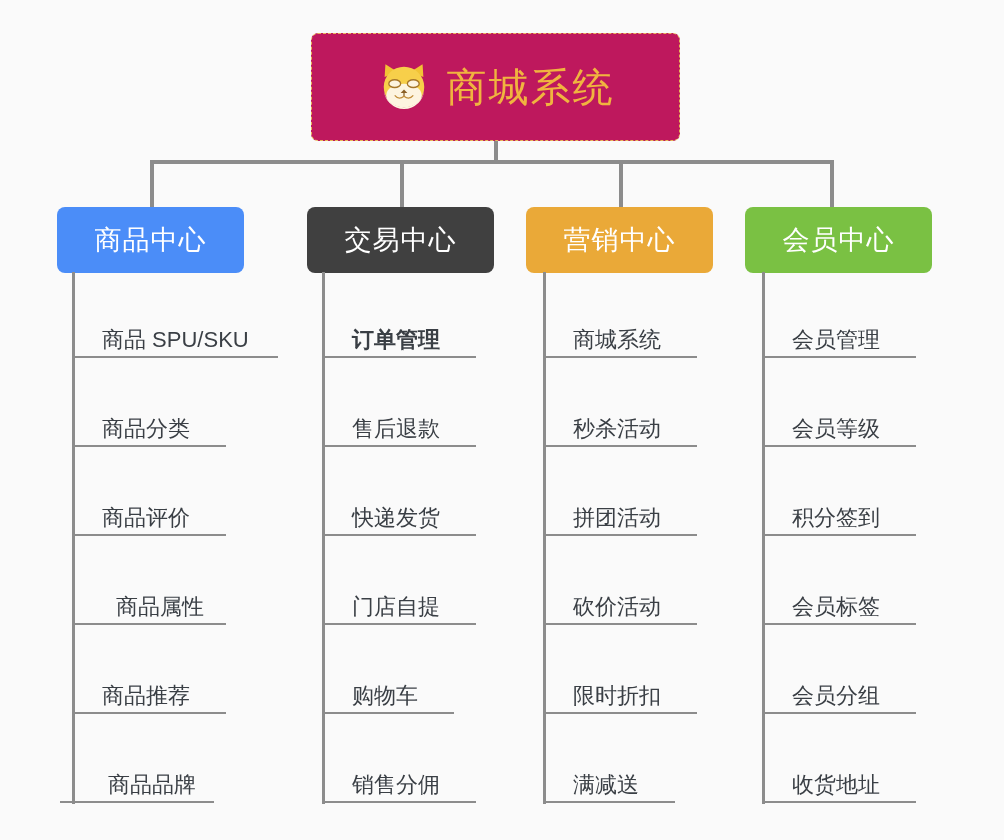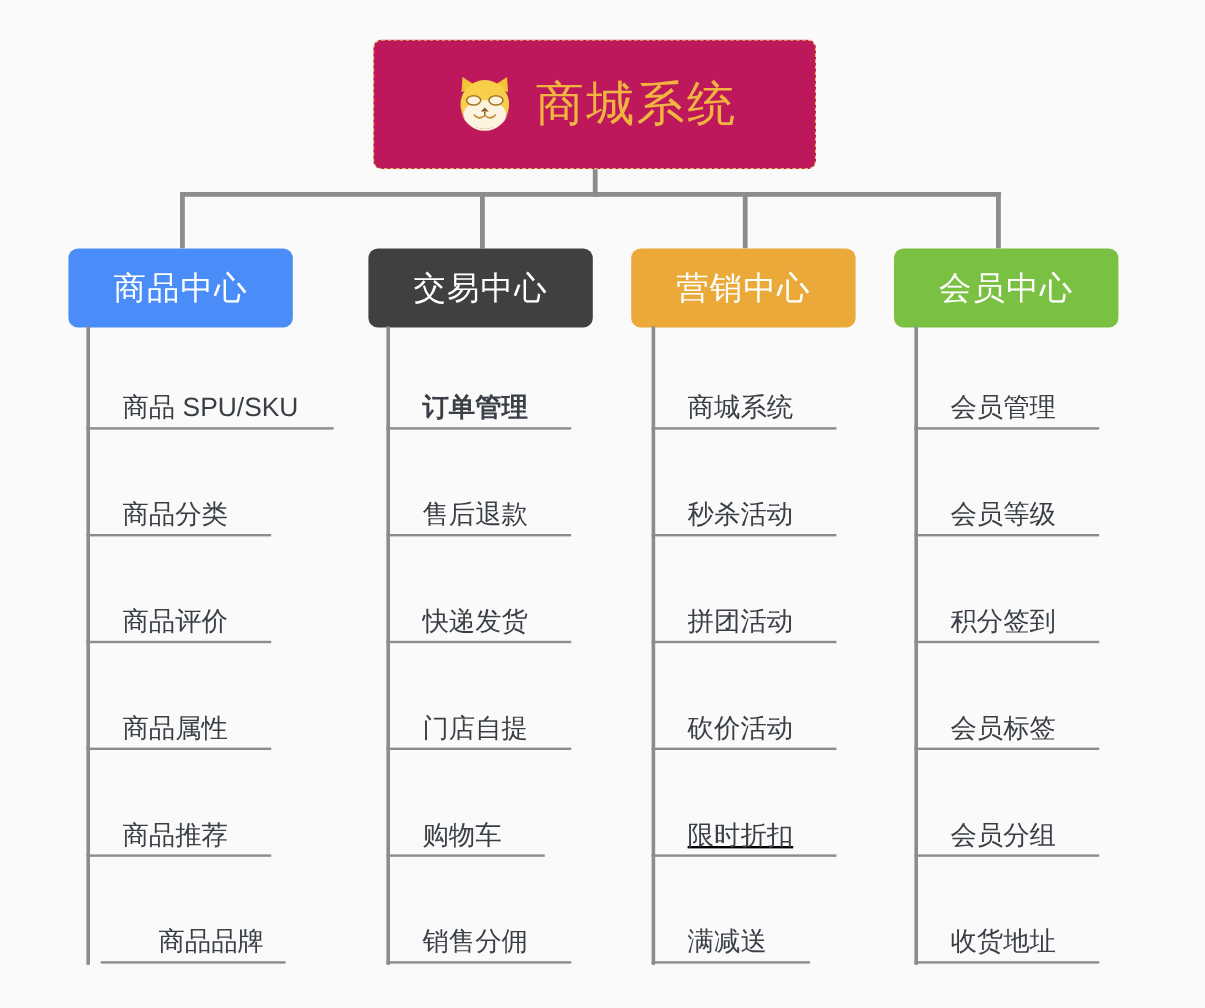--- a/index.html
+++ b/index.html
@@ -132,27 +132,27 @@
   <div class="trunk" style="left:72px; top:272px; height:532px;"></div>
   <div class="leaf" style="left:72px; top:312px; width:206px;">
     <span class="leaf-label">商品 SPU/SKU</span>
   </div>
   <div class="leaf" style="left:72px; top:401px; width:154px;">
     <span class="leaf-label">商品分类</span>
   </div>
   <div class="leaf" style="left:72px; top:490px; width:154px;">
     <span class="leaf-label">商品评价</span>
   </div>
-  <div class="leaf" style="left:72px; top:579px; width:154px;">
+  <div class="leaf" style="left:72px; top:579px; width:154px;justify-content:center;">
     <span class="leaf-label">商品属性</span>
   </div>
   <div class="leaf" style="left:72px; top:668px; width:154px;">
     <span class="leaf-label">商品推荐</span>
   </div>
-  <div class="leaf" style="left:84px; top:757px; width:154px;padding-left:48px;">
+  <div class="leaf" style="left:60px; top:757px; width:154px;padding-left:48px;">
     <span class="leaf-label">商品品牌</span>
   </div>
 
   <div class="branch-head" style="left:307px; top:207px; background:#404040;">
     <span>交易中心</span>
   </div>
   <div class="trunk" style="left:322px; top:272px; height:532px;"></div>
   <div class="leaf" style="left:322px; top:312px; width:154px;font-weight:bold;">
     <span class="leaf-label">订单管理</span>
   </div>
@@ -181,21 +181,21 @@
   </div>
   <div class="leaf" style="left:543px; top:401px; width:154px;">
     <span class="leaf-label">秒杀活动</span>
   </div>
   <div class="leaf" style="left:543px; top:490px; width:154px;">
     <span class="leaf-label">拼团活动</span>
   </div>
   <div class="leaf" style="left:543px; top:579px; width:154px;">
     <span class="leaf-label">砍价活动</span>
   </div>
-  <div class="leaf" style="left:543px; top:668px; width:154px;text-decoration:underline;">
+  <div class="leaf" style="left:543px; top:668px; width:154px;">
     <span class="leaf-label">限时折扣</span>
   </div>
   <div class="leaf" style="left:543px; top:757px; width:132px;">
     <span class="leaf-label">满减送</span>
   </div>
 
   <div class="branch-head" style="left:745px; top:207px; background:#7ac143;">
     <span>会员中心</span>
   </div>
   <div class="trunk" style="left:762px; top:272px; height:532px;"></div>

